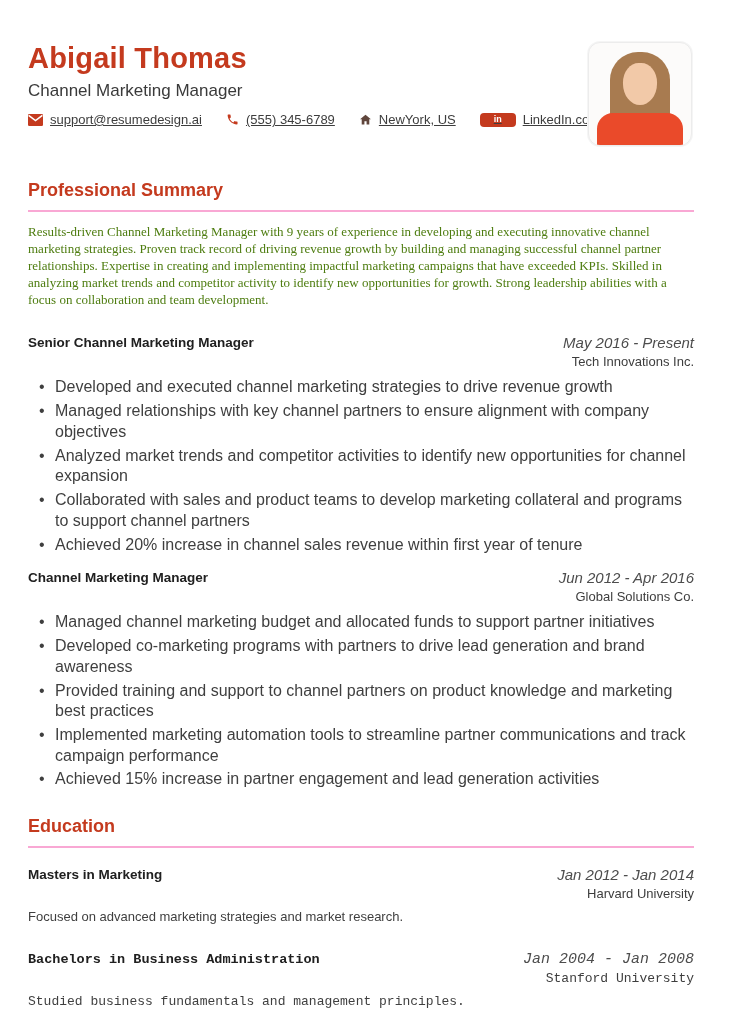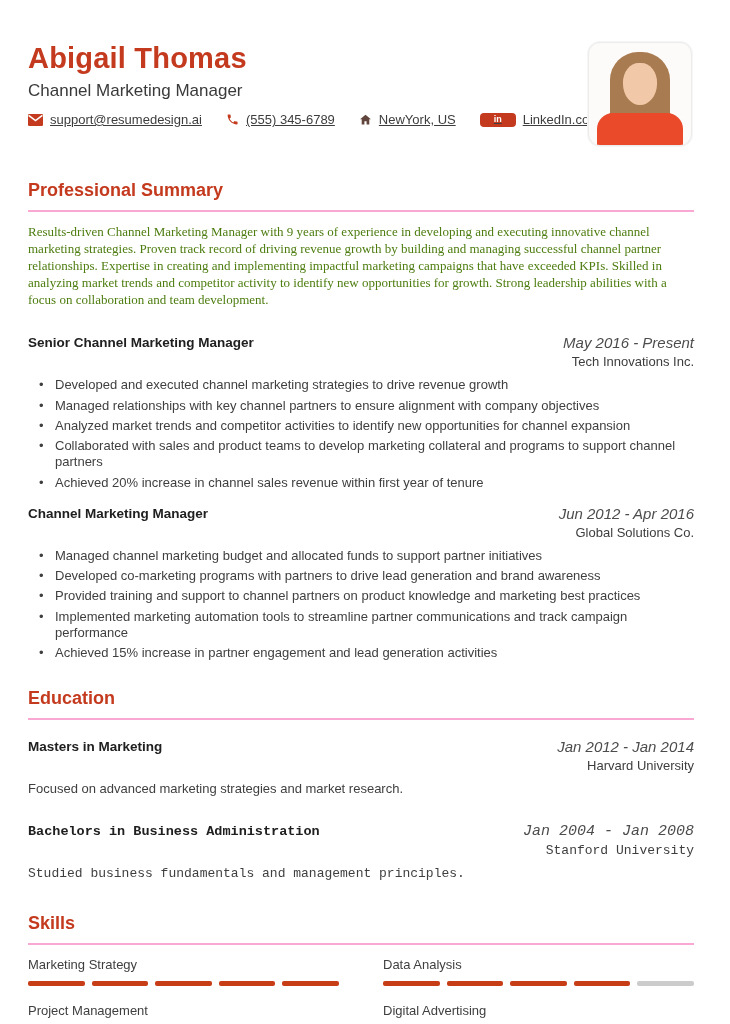--- a/index.html
+++ b/index.html
@@ -35,21 +35,21 @@
   .summary-text { font-size:13px; line-height:1.3; color:#4d7c0f;font-family:Liberation Serif, serif; }
 
   
   .job { margin-top:10px; }
   .job + .job { margin-top:14px; }
   .row-between { display:flex; justify-content:space-between; align-items:center; }
   .item-title { font-size:13.5px; font-weight:bold; color:#202020; }
   .item-date { font-size:15px; font-style:italic; color:#4d4d4d; white-space:nowrap; }
   .item-sub { font-size:13px; color:#3d3d3d; margin-top:3px;text-align:right; }
   .bullets { list-style:none; margin-top:8px; }
-  .bullets li { position:relative; padding-left:27px; font-size:13px; line-height:1.28; margin-bottom:3.5px; color:#3f3f3f; }
+  .bullets li { position:relative; padding-left:27px; font-size:16px; line-height:1.28; margin-bottom:3.5px; color:#3f3f3f; }
   .bullets li::before { content:"•"; position:absolute; left:11px; top:0; color:#3f3f3f; }
 
   
   .degree { margin-top:18px; }
   .degree + .degree { margin-top:27px;font-family:Liberation Mono, monospace; }
   .degree-desc { font-size:13px; color:#3f3f3f; margin-top:8px; }
 
   
   .skills-section { margin-top:32px; }
   .skills-grid { display:flex; gap:44px; margin-top:12px; }

